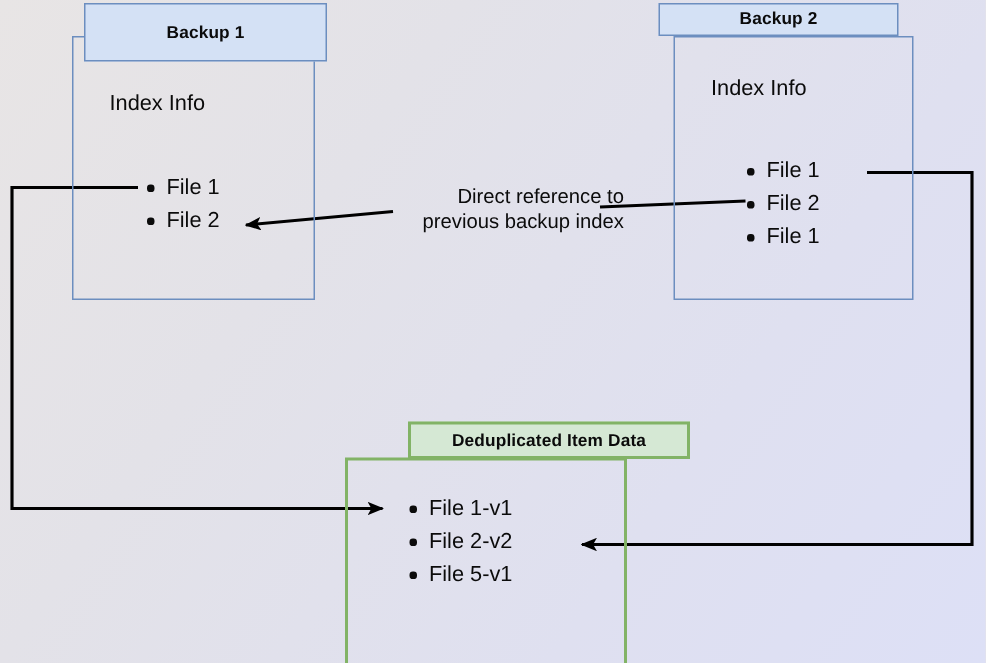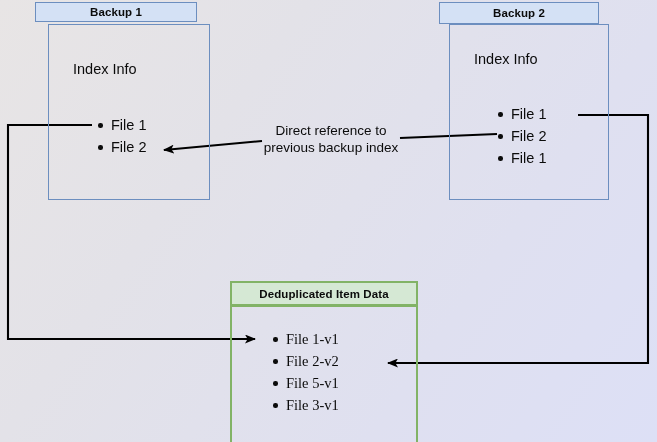--- a/index.html
+++ b/index.html
@@ -42,21 +42,21 @@
     align-items: center;
     justify-content: center;
     font-weight: bold;
     font-size: 11.5px;
     color: #0b0b0b;
     letter-spacing: 0.1px;
   }
   .hdr-blue { background: #d4e1f5; }
   .hdr-green { background: #d5e8d4; }
   .box-green { border: 2px solid #82b366; }
-  .hdr-green-b { border: 2px solid #82b366; }
+  .hdr-green-b { border: 2px solid #82b366; margin-left: 42px; }
 
   .body-title {
     position: absolute;
     font-size: 14.5px;
     color: #0b0b0b;
     white-space: nowrap;
   }
   .bullet-list {
     position: absolute;
     margin: 0;
@@ -79,21 +79,21 @@
     width: 4.5px;
     height: 4.5px;
     border-radius: 50%;
     background: #0b0b0b;
   }
   .center-label {
     position: absolute;
     font-size: 13.5px;
     line-height: 17px;
     color: #0b0b0b;
-    text-align: center;
+    text-align: right;
     white-space: pre-line;
   }
 </style>
 </head>
 <body>
 
 <div id="canvas">
 
   <svg class="svg-layer" viewBox="0 0 657 442" width="657" height="442">
     <defs>
@@ -104,21 +104,21 @@
 
     <path d="M 92,125 L 8,125 L 8,339 L 255,339" fill="none" stroke="#000000" stroke-width="2.1" stroke-linejoin="miter" stroke-linecap="butt" marker-end="url(#arrowhead)"></path>
 
     <path d="M 578,115 L 648,115 L 648,363 L 388,363" fill="none" stroke="#000000" stroke-width="2.1" stroke-linejoin="miter" stroke-linecap="butt" marker-end="url(#arrowhead)"></path>
 
     <path d="M 497,134 L 400,138" fill="none" stroke="#000000" stroke-width="2.1" stroke-linecap="butt"></path>
     <path d="M 262,141 L 164,150" fill="none" stroke="#000000" stroke-width="2.1" stroke-linecap="butt" marker-end="url(#arrowhead)"></path>
   </svg>
 
   <div class="node-box" style="left:48px; top:24px; width:162px; height:176px;"></div>
-  <div class="node-header hdr-blue" style="left:35px; top:2px; width:162px; height:20px;">
+  <div class="node-header hdr-blue" style="left:56px; top:2px; width:162px; height:39px;">
     <span>Backup 1</span>
   </div>
   <div class="body-title" style="left:73px; top:61px;">Index Info</div>
   <ul class="bullet-list" style="left:97px; top:114px;">
     <li>File 1</li>
     <li>File 2</li>
   </ul>
 
   <div class="node-box" style="left:449px; top:24px; width:160px; height:176px;"></div>
   <div class="node-header hdr-blue" style="left:439px; top:2px; width:160px; height:22px;">
@@ -128,23 +128,22 @@
   <ul class="bullet-list" style="left:497px; top:103px;">
     <li>File 1</li>
     <li>File 2</li>
     <li>File 1</li>
   </ul>
 
   <div class="node-box box-green" style="left:230px; top:305px; width:188px; height:140px;"></div>
   <div class="node-header hdr-green hdr-green-b" style="left:230px; top:281px; width:188px; height:25px;">
     <span>Deduplicated Item Data</span>
   </div>
-  <ul class="bullet-list" style="left:272px; top:328px;font-family:Liberation Serif, serif;">
+  <ul class="bullet-list" style="left:272px; top:328px;">
     <li>File 1-v1</li>
     <li>File 2-v2</li>
     <li>File 5-v1</li>
-    <li>File 3-v1</li>
   </ul>
 
   <div class="center-label" style="left:246px; top:122px; width:170px;">Direct reference to
 previous backup index</div>
 
 </div>
 
 </body></html>

